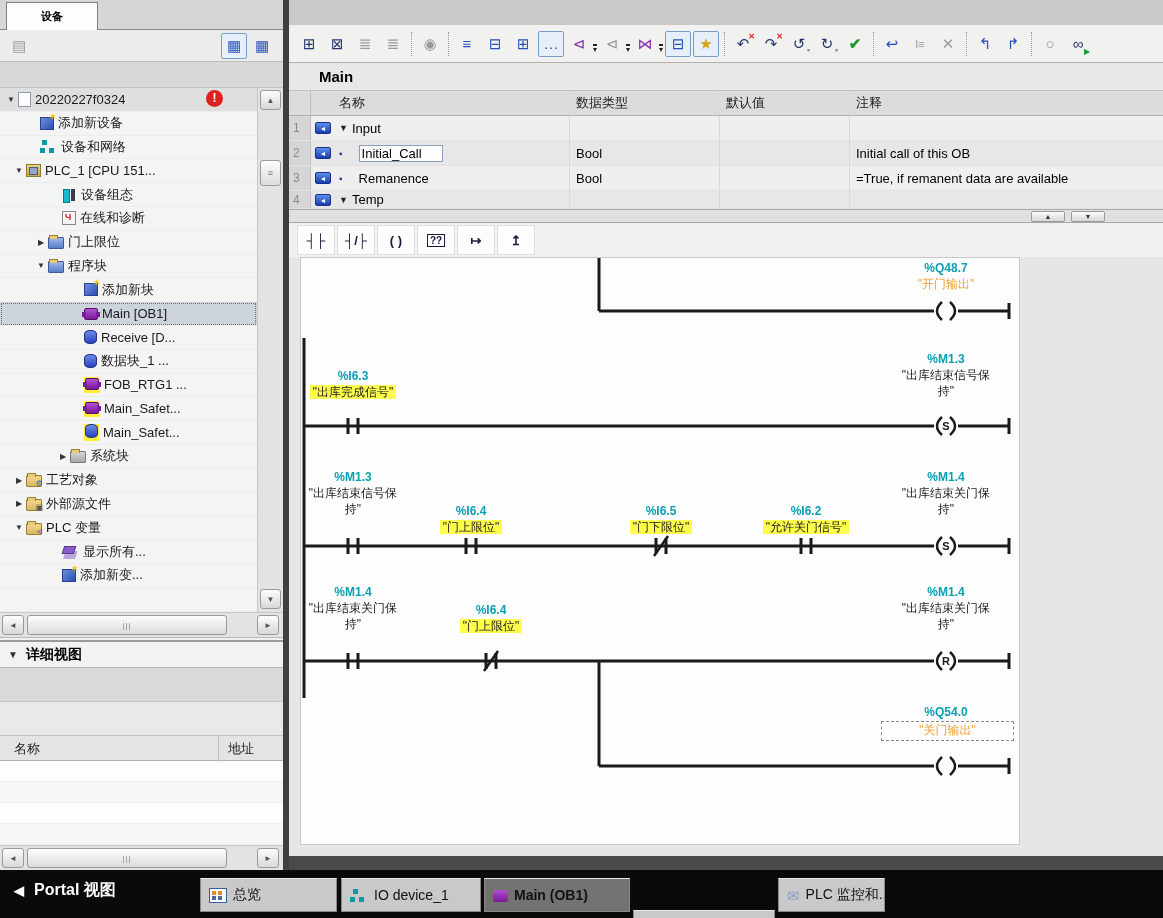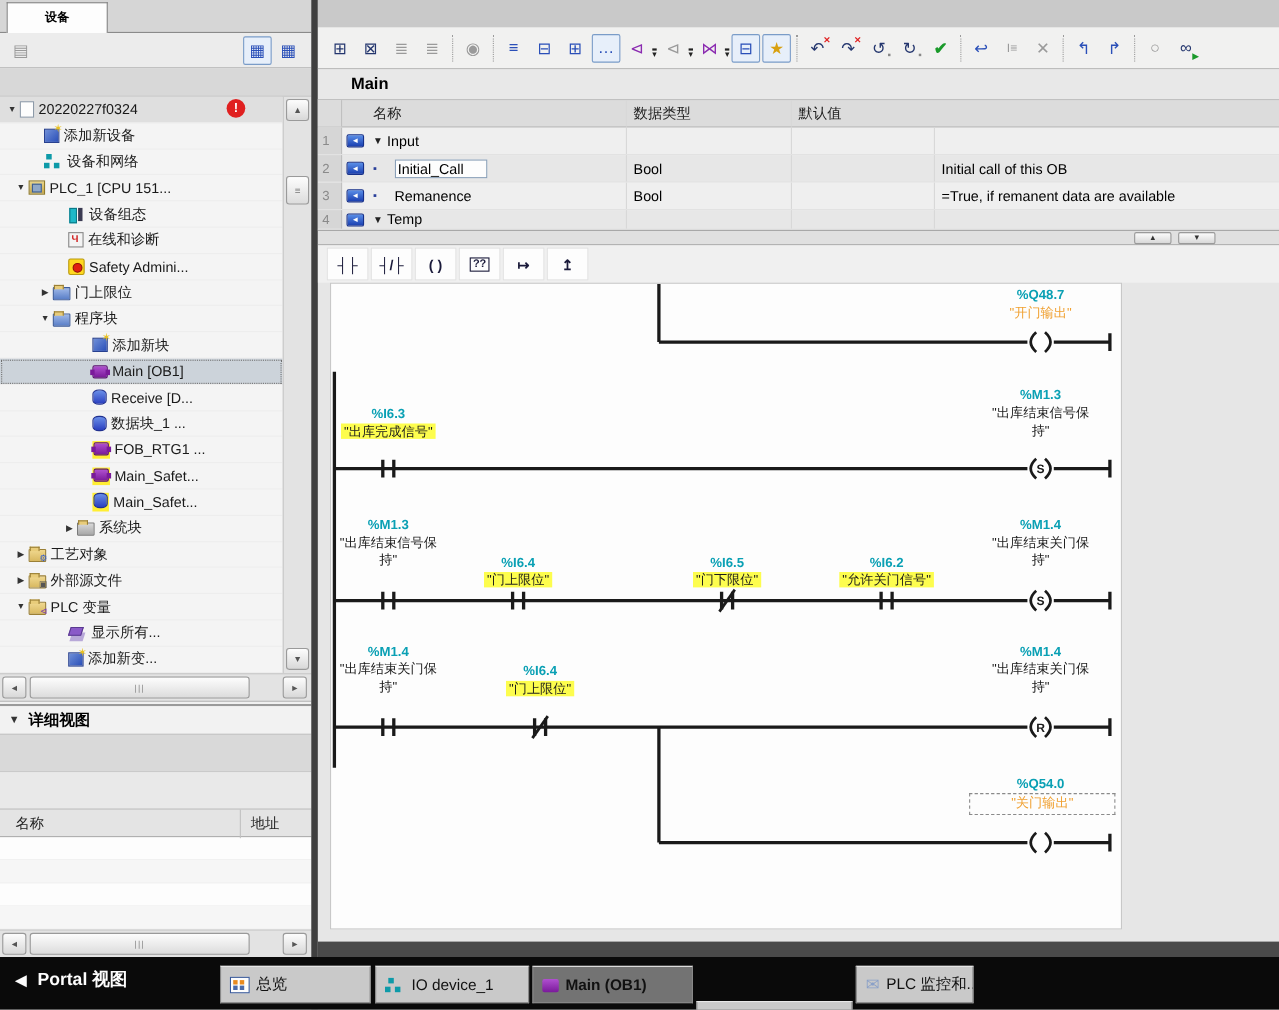--- a/index.html
+++ b/index.html
@@ -185,26 +185,20 @@
     </div>
     <div class="trow">
       <span class="exp" style="margin-left:48px"></span>
       <span class="ti ti-config"></span>
       <span class="tlabel">设备组态</span>
     </div>
     <div class="trow">
       <span class="exp" style="margin-left:48px"></span>
       <span class="ti ti-diag"></span>
       <span class="tlabel">在线和诊断</span>
-    </div>
-    <div class="trow">
-      <span class="exp" style="margin-left:48px"></span>
-      <span class="ti ti-safety"></span>
-      <span class="tlabel">Safety Admini...</span>
-
     </div>
     <div class="trow">
       <span class="exp" style="margin-left:34px">▶</span>
       <span class="ti ti-folder blue"></span>
       <span class="tlabel">门上限位</span>
     </div>
     <div class="trow">
       <span class="exp" style="margin-left:34px">▼</span>
       <span class="ti ti-folder blue"></span>
       <span class="tlabel">程序块</span>
@@ -369,20 +363,21 @@
 
   <div id="block-title" class="abs">Main</div>
 
   <div id="var-table" class="abs">
     <div class="vt-hd">
       <span class="c-gut"></span>
         <span class="c-ico"></span>
       <span class="c-name">名称</span>
       <span class="c-type">数据类型</span>
       <span class="c-def">默认值</span>
+      <span class="c-com">注释</span>
     </div>
     <div class="vt-row">
       <span class="c-gut">1</span>
       <span class="c-ico">
           <span class="io-ico">◄</span>
         </span>
       <span class="c-name">
           <span class="exp2">▼</span>
           <span>Input</span>
         </span>

